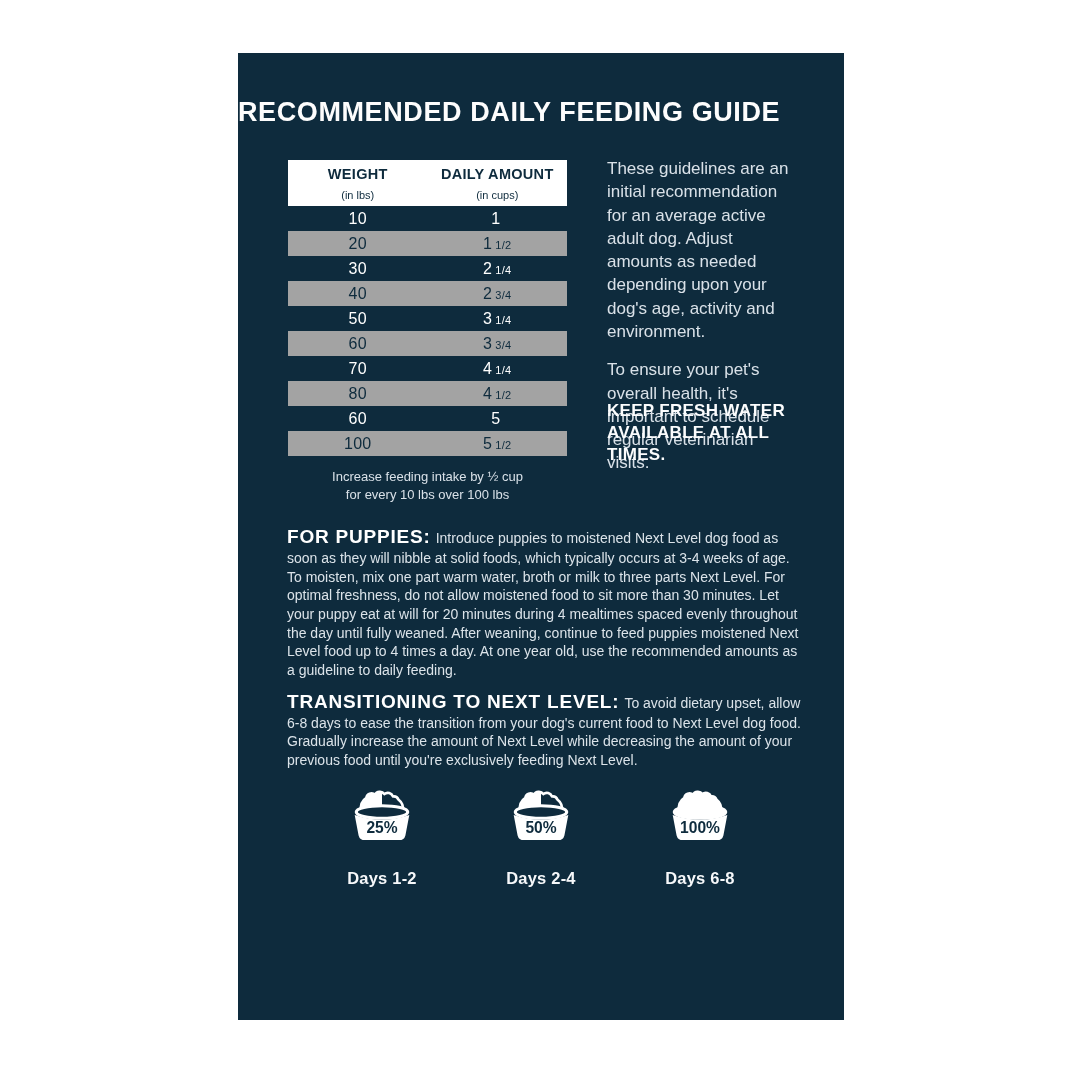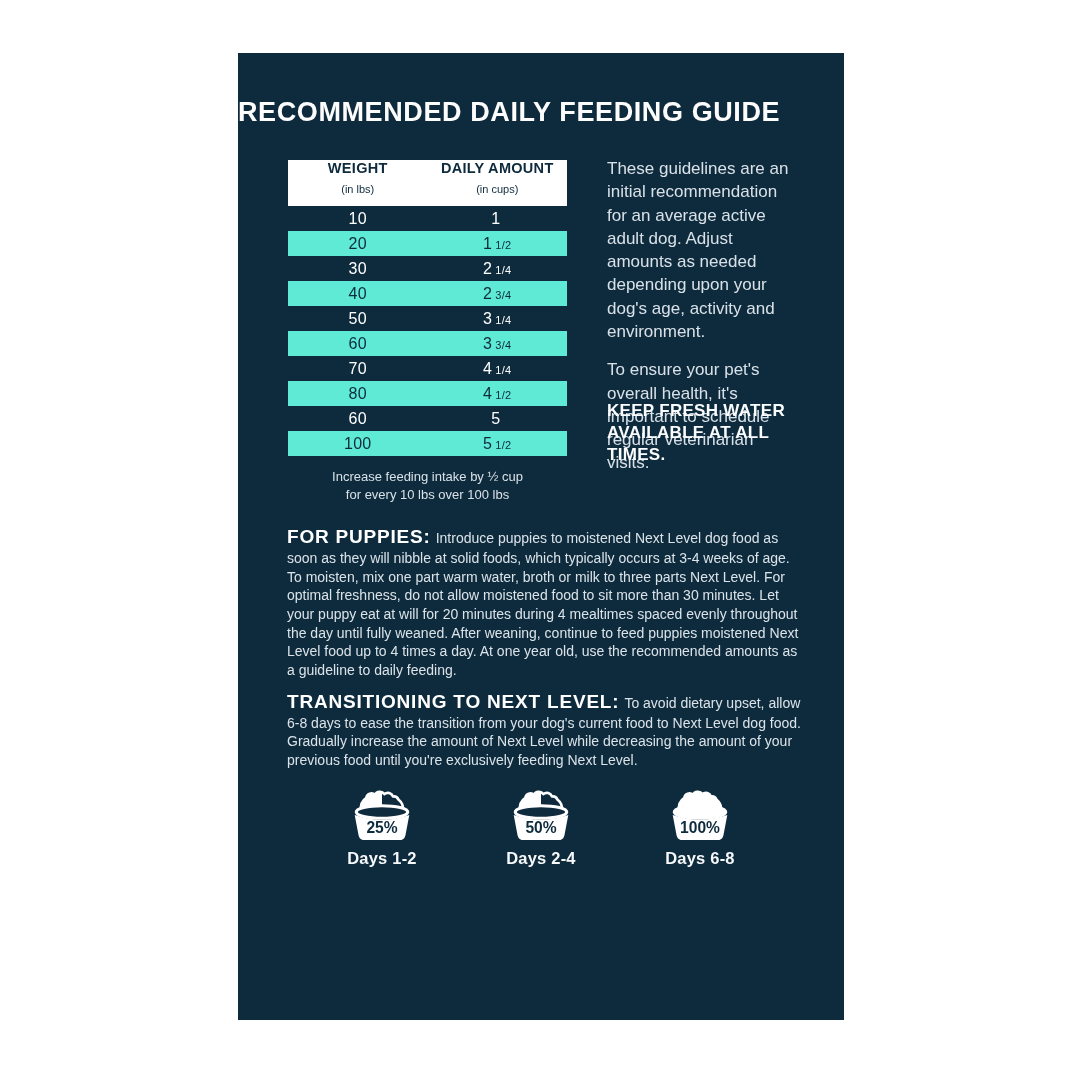--- a/index.html
+++ b/index.html
@@ -13,25 +13,25 @@
   }
   .title {
     position:absolute; top:44px; left:0; width:100%; text-align:left;
     font-size:27px; font-weight:bold; letter-spacing:0.6px; color:#fdfdfd;
   }
   
   .feed-table { position:absolute; left:50px; top:107px; width:279px; }
   .feed-header {
     background:#ffffff; color:#0e2b3d; height:46px; display:flex;
   }
-  .feed-header .hcell { width:50%; text-align:center; }
+  .feed-header .hcell { width:50%; text-align:center; padding-top:6px; }
   .feed-header .hmain { font-size:14.5px; font-weight:bold; letter-spacing:0.3px; }
   .feed-header .hsub  { font-size:11px; margin-top:7px; }
   .feed-row { display:flex; height:25px; line-height:25px; }
-  .feed-row.alt { background:#5eead4; color:#0e2b3d; }
+  .feed-row.alt { background:#a3a3a3; color:#0e2b3d; }
   .feed-row.base { color:#ffffff; }
   .feed-row .cell {
     width:50%; text-align:center; font-size:16px; font-weight:normal; letter-spacing:0.3px;
   }
   .feed-row .frac { font-size:11px; margin-left:3px; }
   .footnote {
     position:absolute; left:50px; top:415px; width:279px; text-align:center;
     font-size:13px; line-height:1.35; color:#d9e1e8;
   }
   
@@ -50,21 +50,21 @@
   .sec-head {
     font-size:19px; font-weight:bold; letter-spacing:0.8px; color:#ffffff; margin-right:5px;
   }
   
   .bowls {
     position:absolute; left:98px; top:726px; width:410px;
     display:flex; justify-content:space-between;
   }
   .bowl { width:92px; text-align:center; }
   .bowl-svg { display:block; margin:0 auto; }
-  .bowl-days { margin-top:4px; font-size:16.5px; font-weight:bold; color:#f6f8fa; letter-spacing:0.2px; }
+  .bowl-days { margin-top:24px; font-size:16.5px; font-weight:bold; color:#f6f8fa; letter-spacing:0.2px; }
   .pct { font-size:20px; font-weight:bold; fill:#0e2b3d; font-family:"Liberation Sans", sans-serif; }
 </style>
 </head>
 <body>
 
 <div class="panel">
 
   <div class="title">RECOMMENDED DAILY FEEDING GUIDE</div>
 
   <div class="feed-table">

